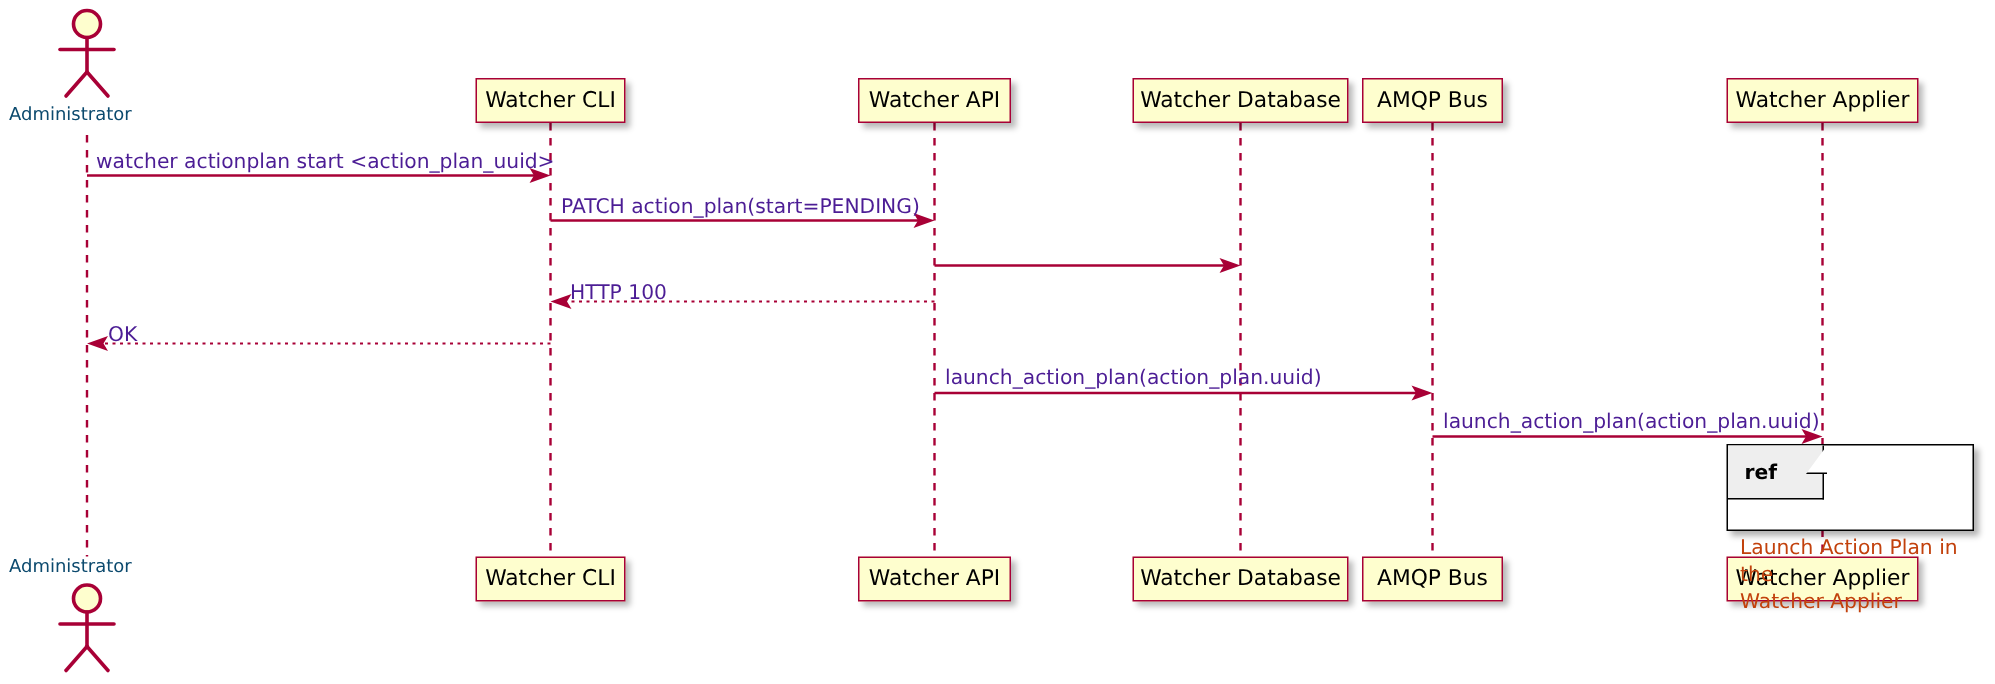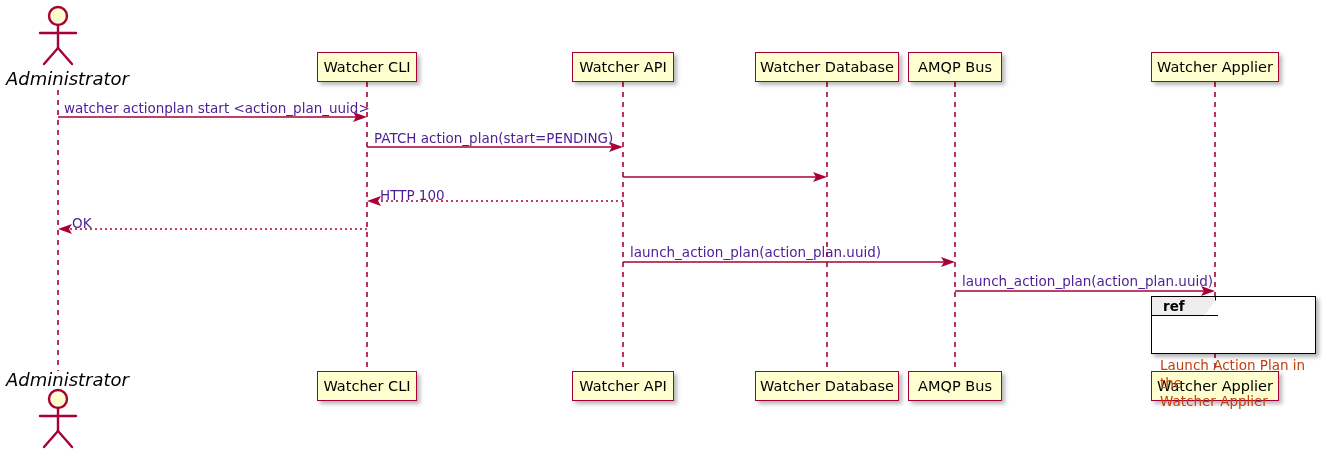--- a/index.html
+++ b/index.html
@@ -63,45 +63,44 @@
     justify-content: center;
     box-sizing: border-box;
     color: #000000;
     font-size: 14.5px;
     line-height: 1;
     white-space: nowrap;
     padding: 14px 9px;
   }
   .actor-label {
     position: absolute;
-    color: #000000;
-    font-size: 18px;
+    color: #0c4a6e;
+    font-size: 12px;
     white-space: nowrap;
     line-height: 1;
-    font-style: italic;
   }
   .msg-label {
     position: absolute;
     color: #4c1d95;
     font-size: 13.5px;
     white-space: nowrap;
     line-height: 1;
   }
   .ref-box {
     position: absolute;
     background: #FFFFFF;
     border: 1.6px solid #000000;
     box-shadow: 3px 3px 4px rgba(0,0,0,0.30);
     box-sizing: border-box;
   }
   .ref-header {
     position: absolute;
     left: 0;
     top: 0;
-    height: 19px;
+    height: 36px;
     width: 64px;
     background: #EEEEEE;
     border-right: 1.6px solid #000000;
     border-bottom: 1.6px solid #000000;
     box-sizing: border-box;
     font-weight: bold;
     font-size: 13.5px;
     color: #000000;
     display: flex;
     align-items: center;

